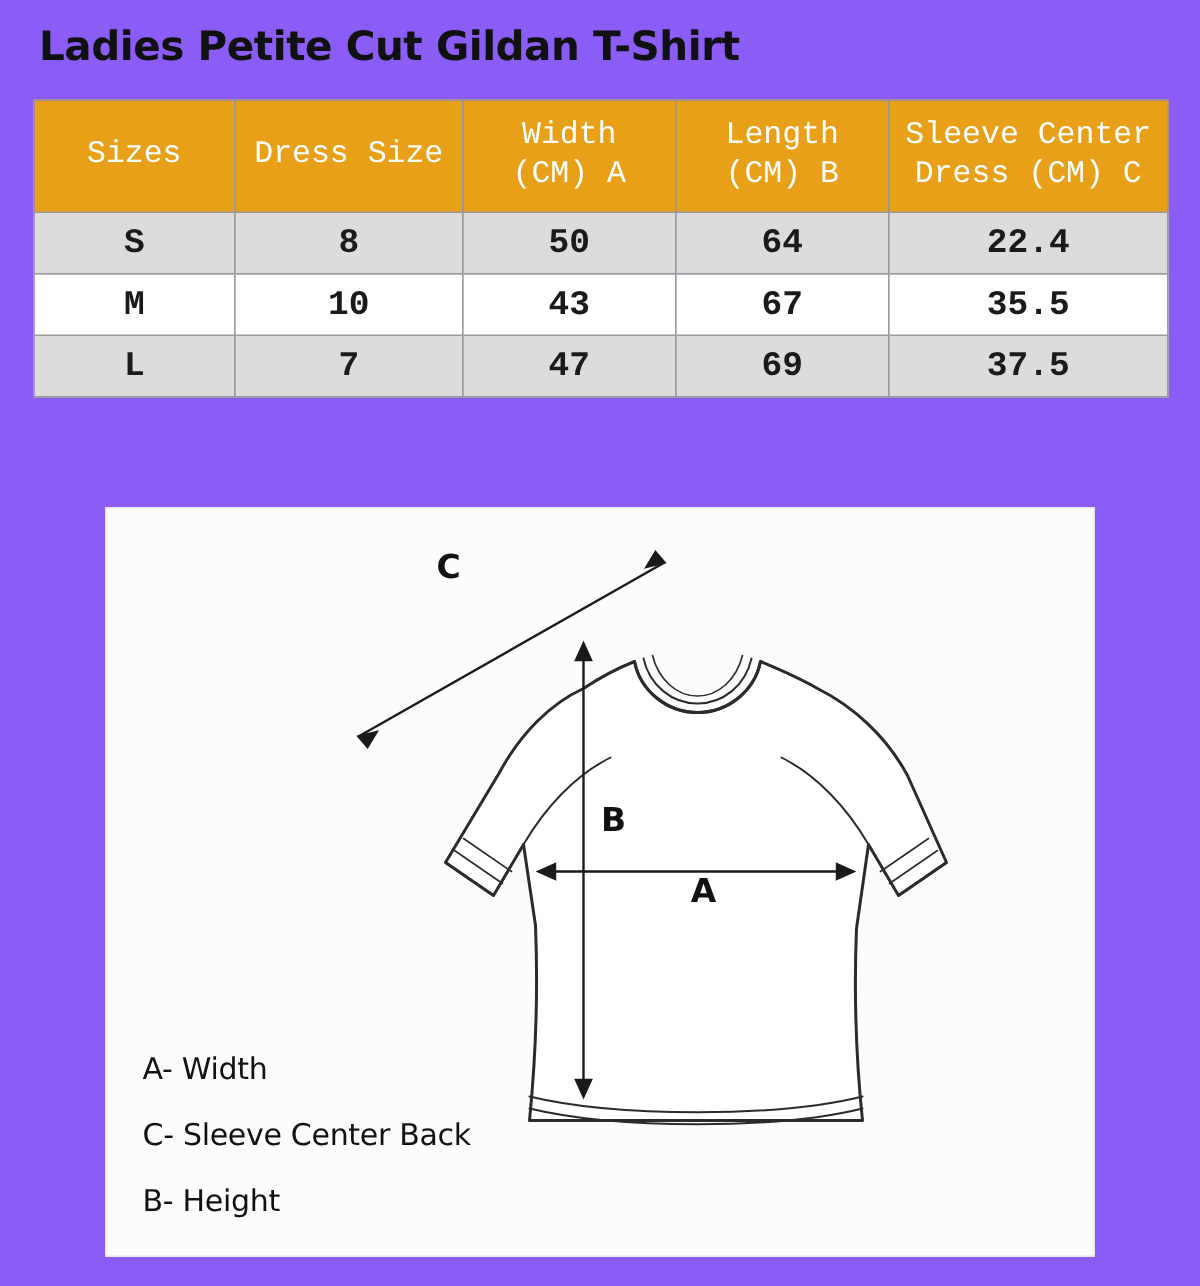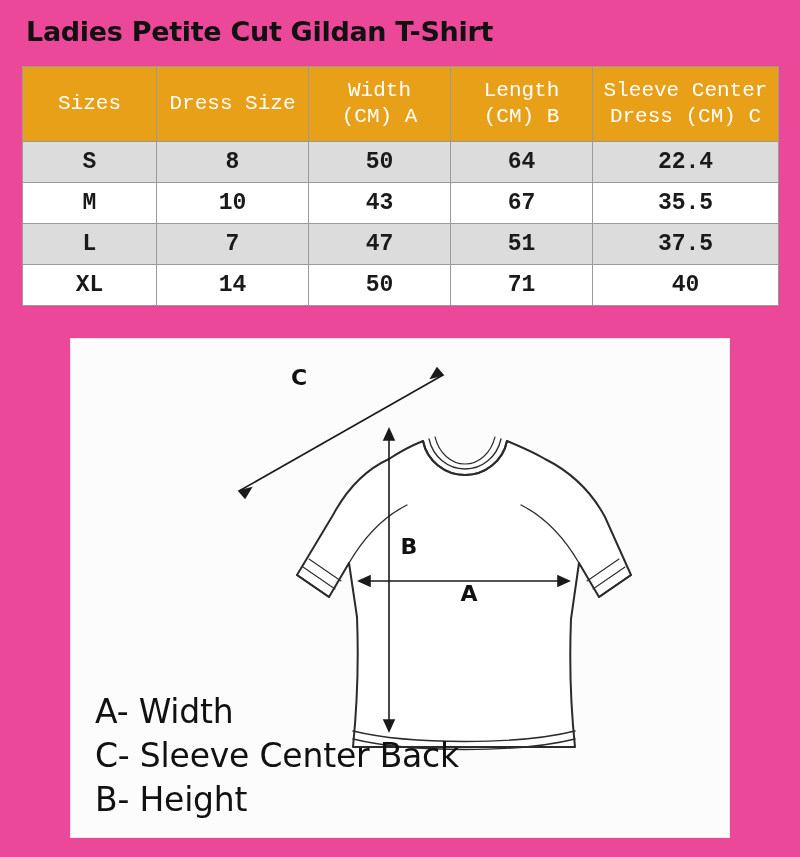--- a/index.html
+++ b/index.html
@@ -11,21 +11,21 @@
     width: 800px;
     height: 857px;
     font-family: "DejaVu Sans", sans-serif;
     color: #1a1a1a;
     overflow: hidden;
   }
   .page {
     width: 800px;
     height: 857px;
     position: relative;
-    background: #ec4899;
+    background: #8b5cf6;
   }
   .title {
     position: absolute;
     left: 26px;
     top: 16px;
     font-size: 27px;
     font-weight: bold;
     letter-spacing: -0.3px;
     color: #111111;
     white-space: nowrap;
@@ -83,21 +83,21 @@
     border: 1px solid #e6e6e6;
     box-sizing: border-box;
   }
   .diagram-wrap svg {
     display: block;
   }
   .legend {
     position: absolute;
     left: 95px;
     top: 690px;
-    font-size: 33px;
+    font-size: 20px;
     line-height: 44px;
     color: #111111;
     letter-spacing: -0.2px;
   }
   .legend div { white-space: nowrap; }
 </style>
 </head>
 <body>
 
 <div class="page">
@@ -146,29 +146,22 @@
         <td>M</td>
         <td>10</td>
         <td>43</td>
         <td>67</td>
         <td>35.5</td>
       </tr>
       <tr class="alt">
         <td>L</td>
         <td>7</td>
         <td>47</td>
-        <td>51</td>
+        <td>69</td>
         <td>37.5</td>
-      </tr>
-      <tr class="plain">
-        <td>XL</td>
-        <td>14</td>
-        <td>50</td>
-        <td>71</td>
-        <td>40</td>
       </tr>
     </tbody>
   </table>
 
   <div class="diagram-wrap">
     <svg width="658" height="498" viewBox="0 0 658 498">
       <g fill="none" stroke="#2b2b2b" stroke-width="2" stroke-linejoin="round" stroke-linecap="round">
 
         <path d="
           M 262 176

